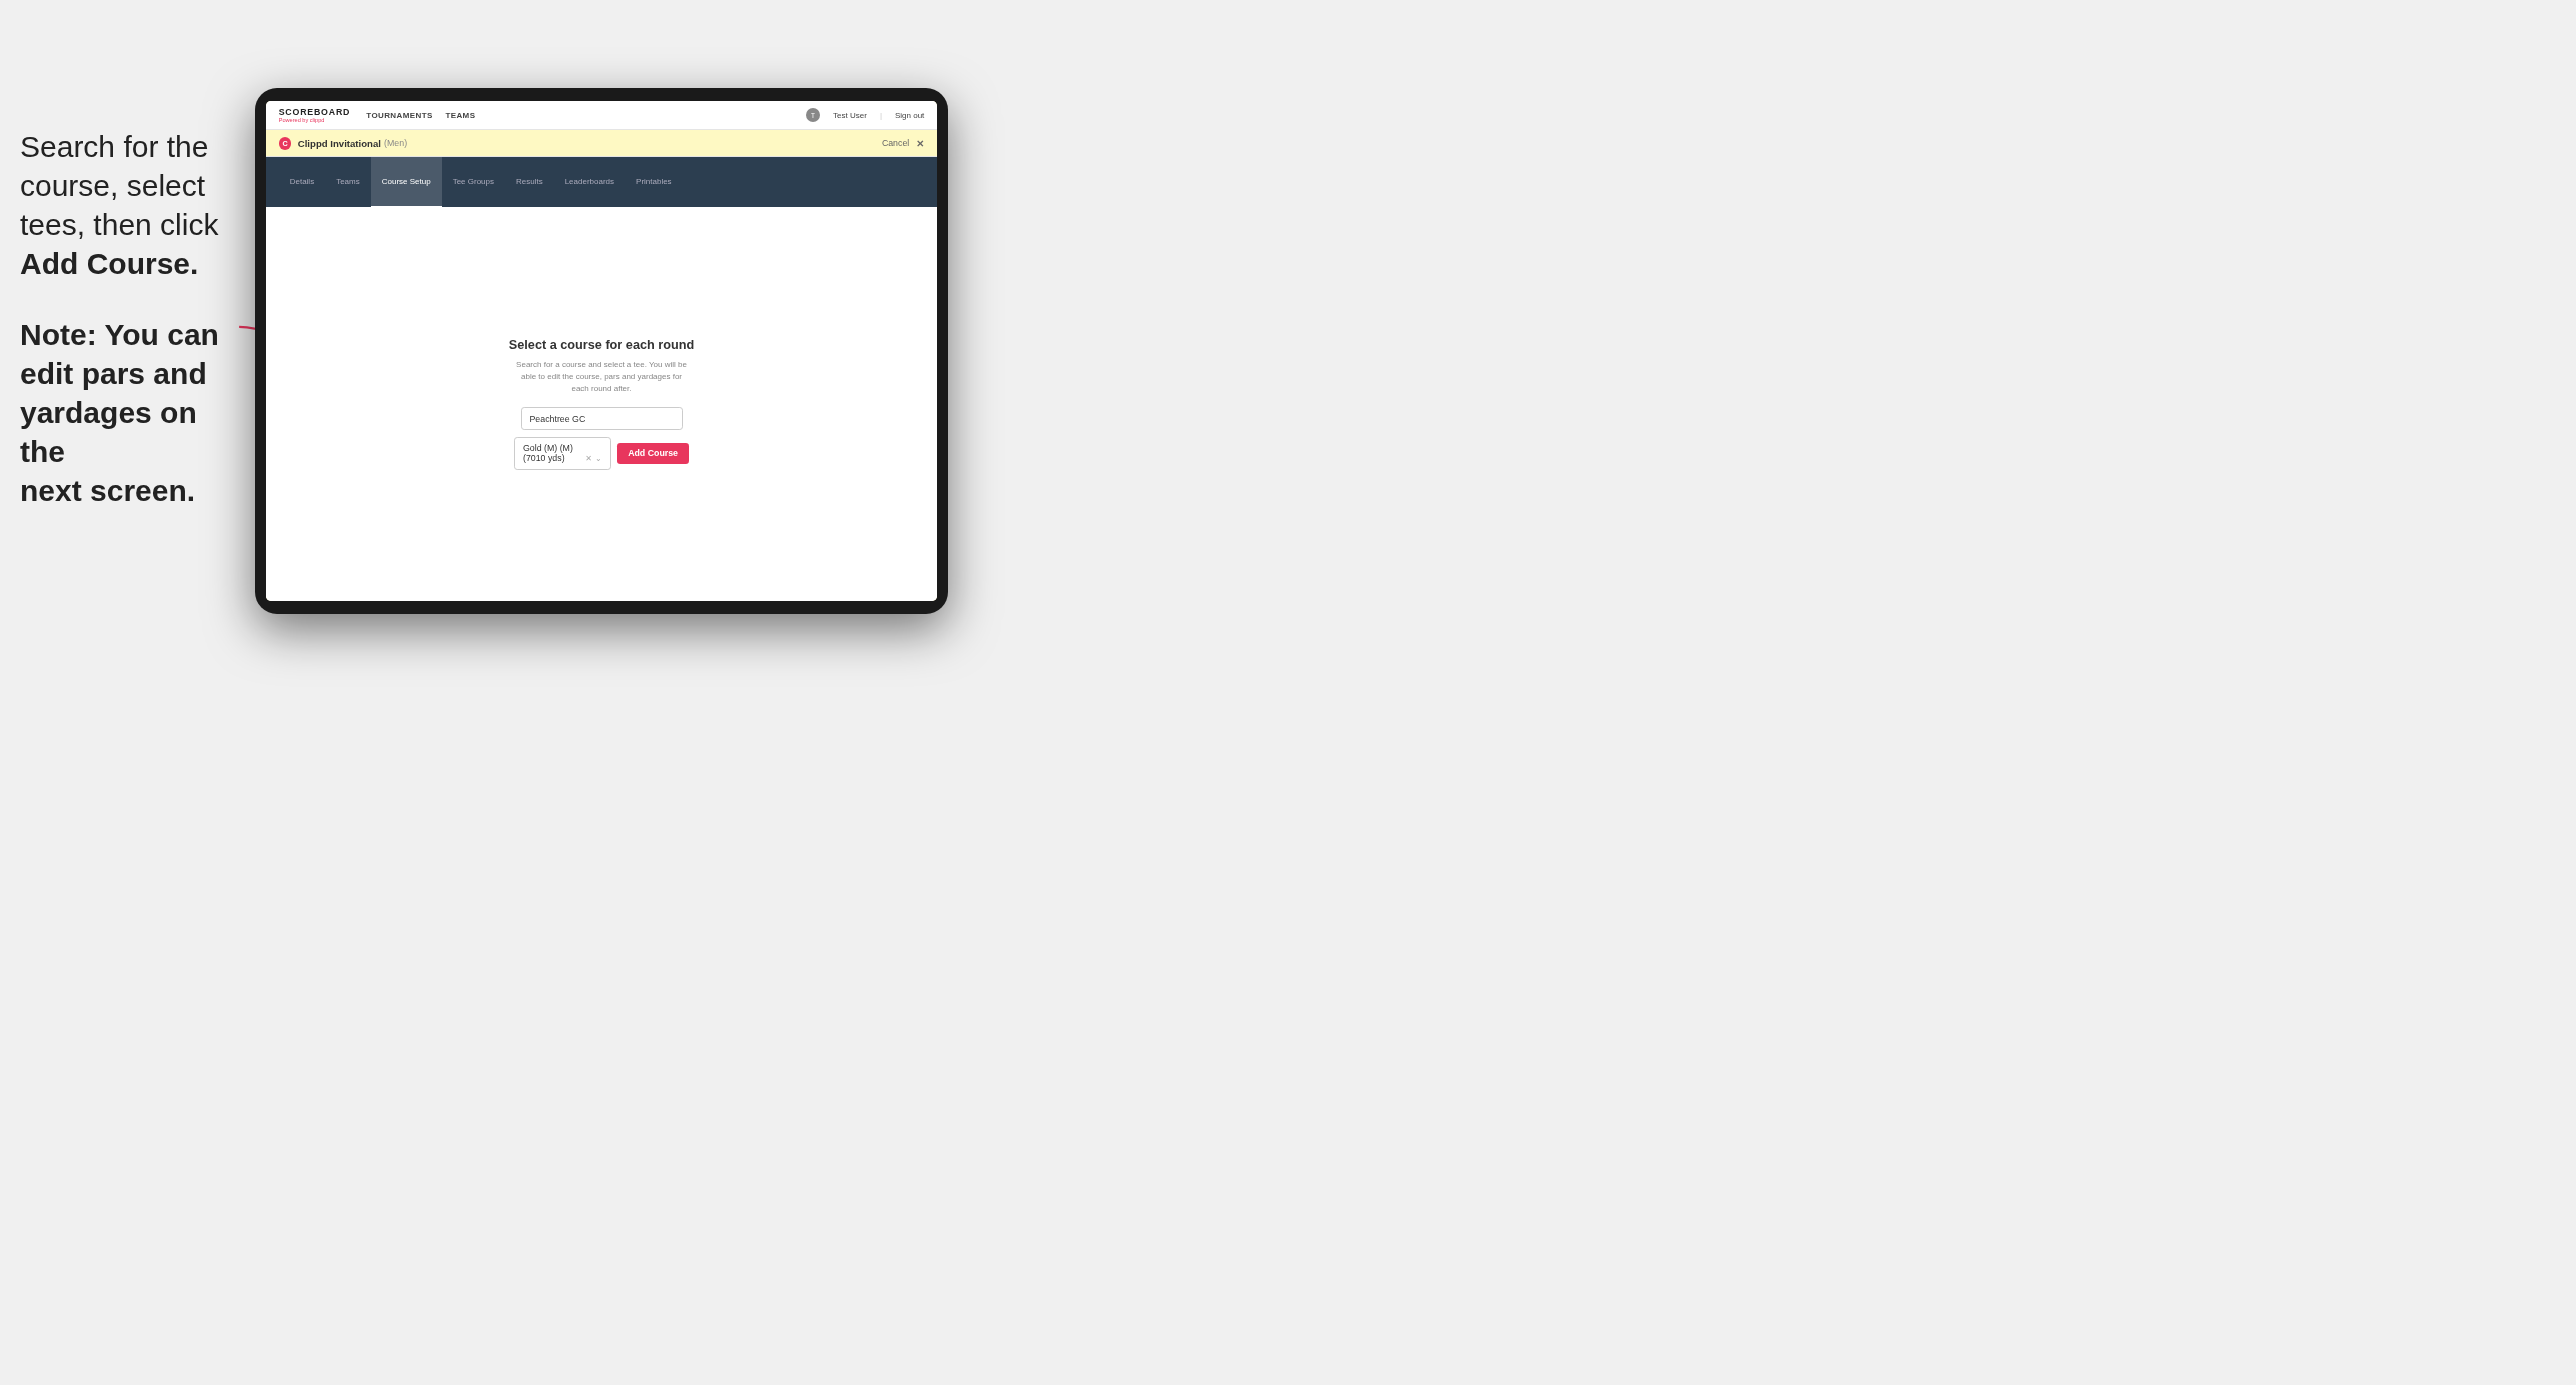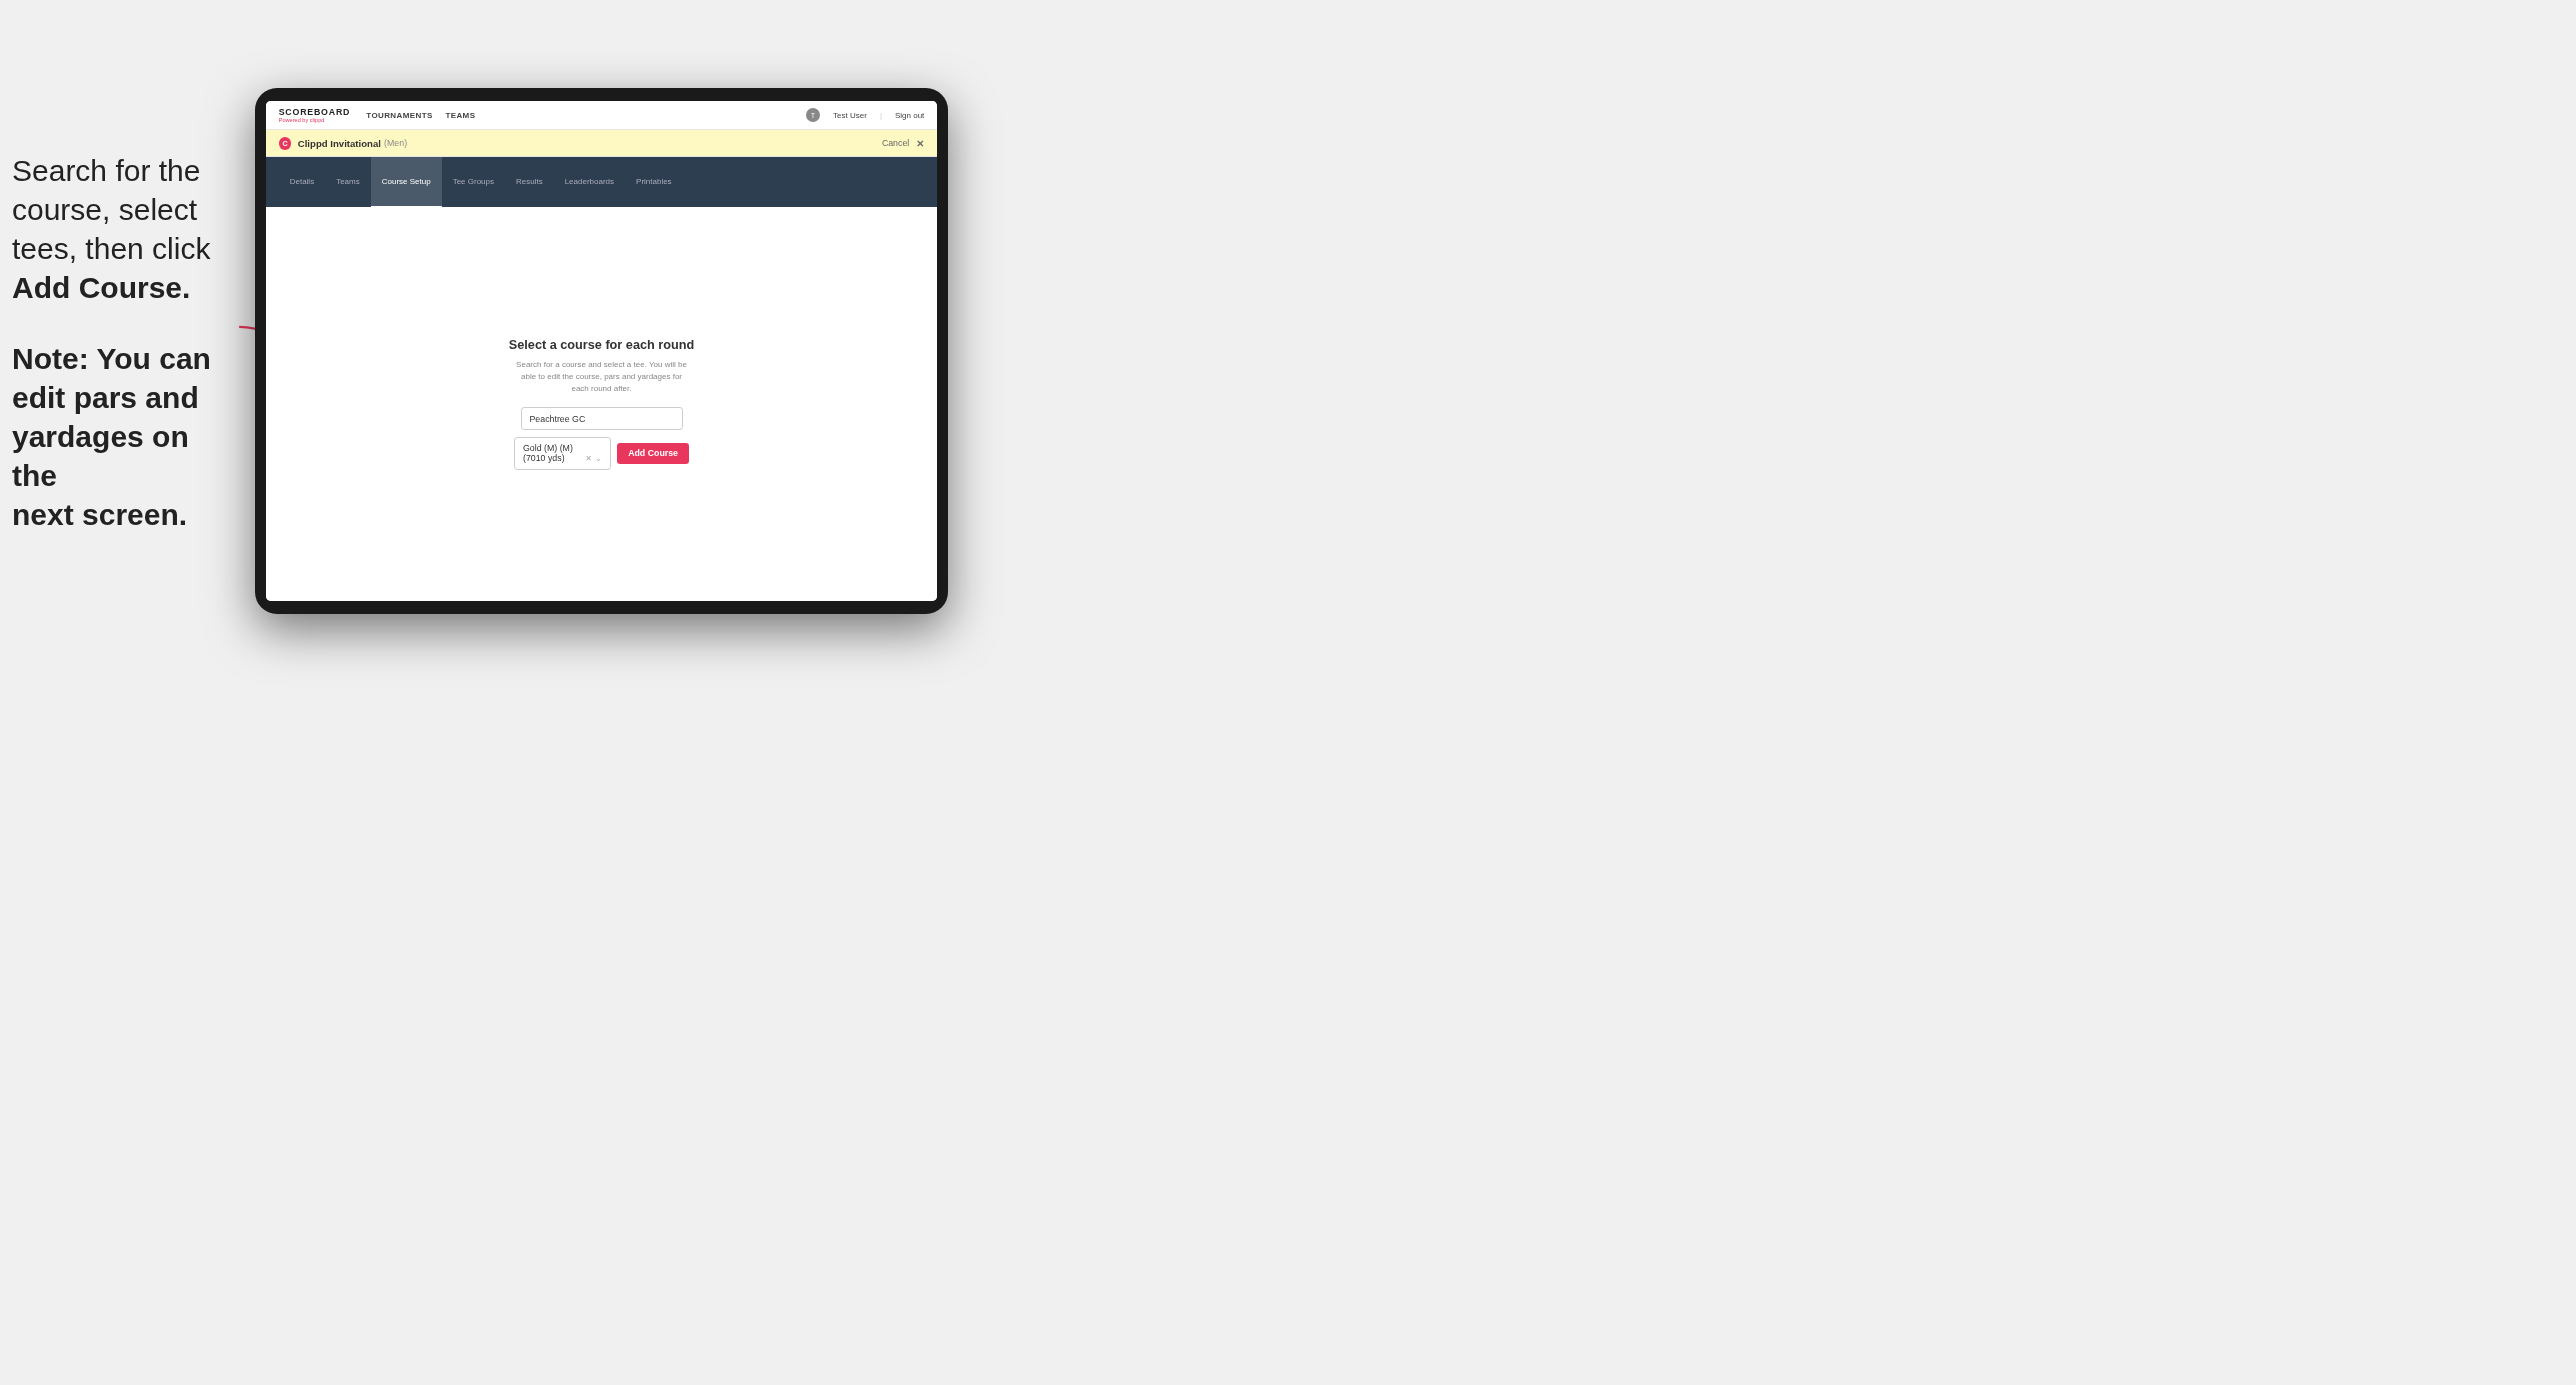--- a/index.html
+++ b/index.html
@@ -8,24 +8,23 @@
       font-family: -apple-system, BlinkMacSystemFont, 'Segoe UI', sans-serif;
       width: 2576px;
       height: 1386px;
       position: relative;
       overflow: hidden;
     }
 
     
     .annotation-area {
       position: absolute;
-      left: 12px;
+      left: 20px;
       top: 127px;
       width: 223px;
-      margin-top: 24px;
     }
     .annotation-text-normal {
       font-size: 30px;
       line-height: 1.3;
       color: #222;
       margin-bottom: 32px;
     }
     .annotation-text-bold {
       font-size: 30px;
       line-height: 1.3;

